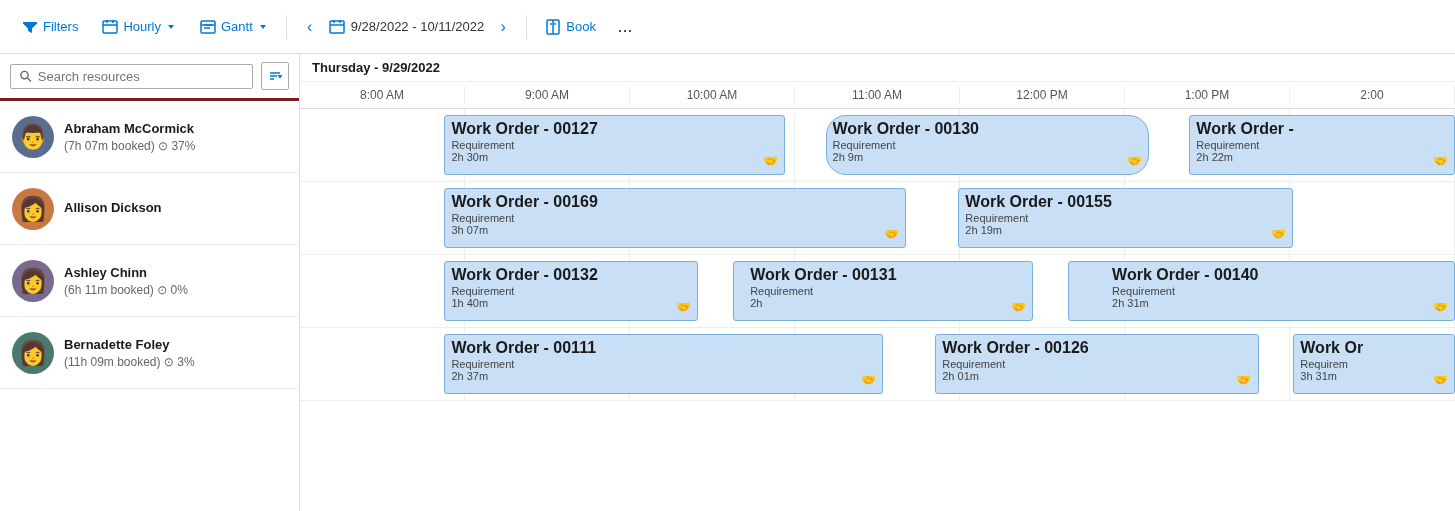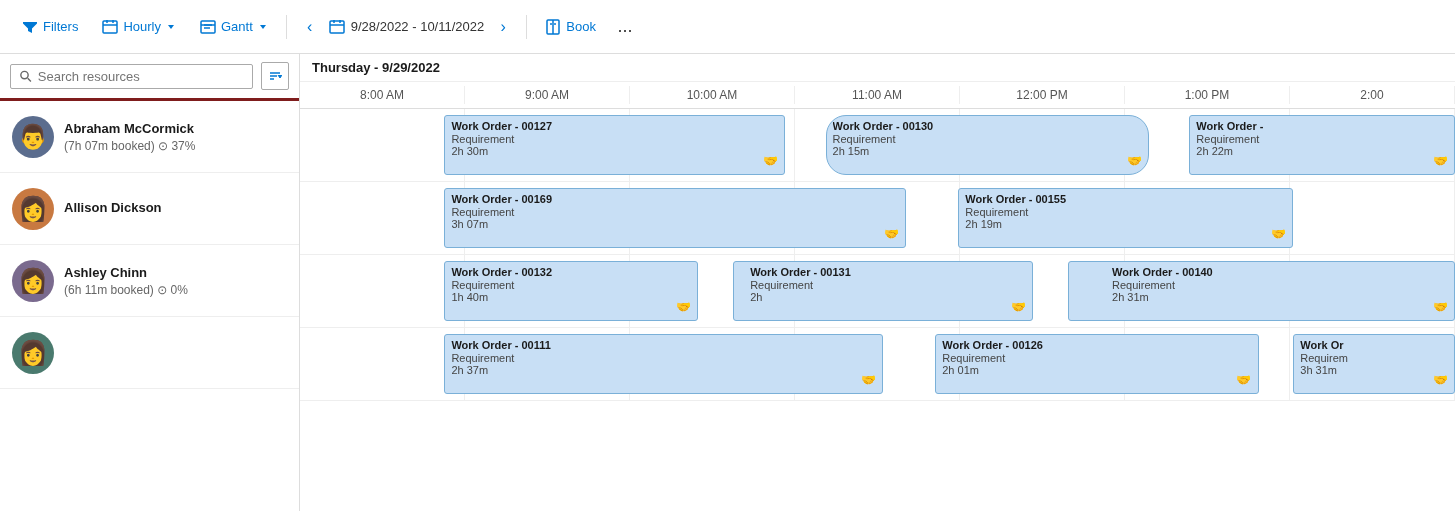--- a/index.html
+++ b/index.html
@@ -228,21 +228,21 @@
       border-radius: 3px;
       padding: 4px 6px;
       top: 6px;
       bottom: 6px;
       cursor: pointer;
       pointer-events: all;
       overflow: hidden;
     }
     .wo-title {
       font-weight: 700;
-      font-size: 11px;
+      font-size: 16px;
       color: #1a1a1a;
       white-space: nowrap;
       overflow: hidden;
       text-overflow: ellipsis;
     }
     .wo-subtitle {
       font-size: 11px;
       color: #444;
       margin-top: 1px;
     }
@@ -371,20 +371,24 @@
         </div>
         <div class="resource-item">
           <div class="avatar avatar-3" style="font-size: 24px;">👩</div>
           <div class="resource-info">
             <div class="resource-name">Ashley Chinn</div>
             <div class="resource-meta">(6h 11m booked) ⊙ 0%</div>
           </div>
         </div>
         <div class="resource-item">
           <div class="avatar avatar-4" style="font-size: 24px;">👩</div>
+          <div class="resource-info">
+            <div class="resource-name">Bernadette Foley</div>
+            <div class="resource-meta">(11h 09m booked) ⊙ 3%</div>
+          </div>
         </div>
       </div>
   </div>
 
   <div class="gantt-area">
     <div class="gantt-header">
       <div class="gantt-date-title">Thursday - 9/29/2022</div>
       <div class="gantt-time-header" id="time-header">
           <div class="time-slot-header">8:00 AM</div>
           <div class="time-slot-header">9:00 AM</div>
@@ -408,21 +412,21 @@
             <div class="gantt-blocks-container">
               <div class="work-order-block" style="left: 12.5%; width: 29.5%;">
                 <div class="wo-title">Work Order - 00127</div>
                 <div class="wo-subtitle">Requirement</div>
                 <div class="wo-duration">2h 30m</div>
                 <div class="wo-icon" style="font-size: 12px;">🤝</div>
               </div>
               <div class="work-order-block" style="left: 45.5%; width: 28%; border-radius: 20px;">
                 <div class="wo-title">Work Order - 00130</div>
                 <div class="wo-subtitle">Requirement</div>
-                <div class="wo-duration">2h 15m</div>
+                <div class="wo-duration">2h 9m</div>
                 <div class="wo-icon" style="font-size: 12px;">🤝</div>
               </div>
               <div class="work-order-block" style="left: 77%; width: 23%;">
                 <div class="wo-title">Work Order -</div>
                 <div class="wo-subtitle">Requirement</div>
                 <div class="wo-duration">2h 22m</div>
                 <div class="wo-icon" style="font-size: 12px;">🤝</div>
               </div>
             </div>
           </div>

